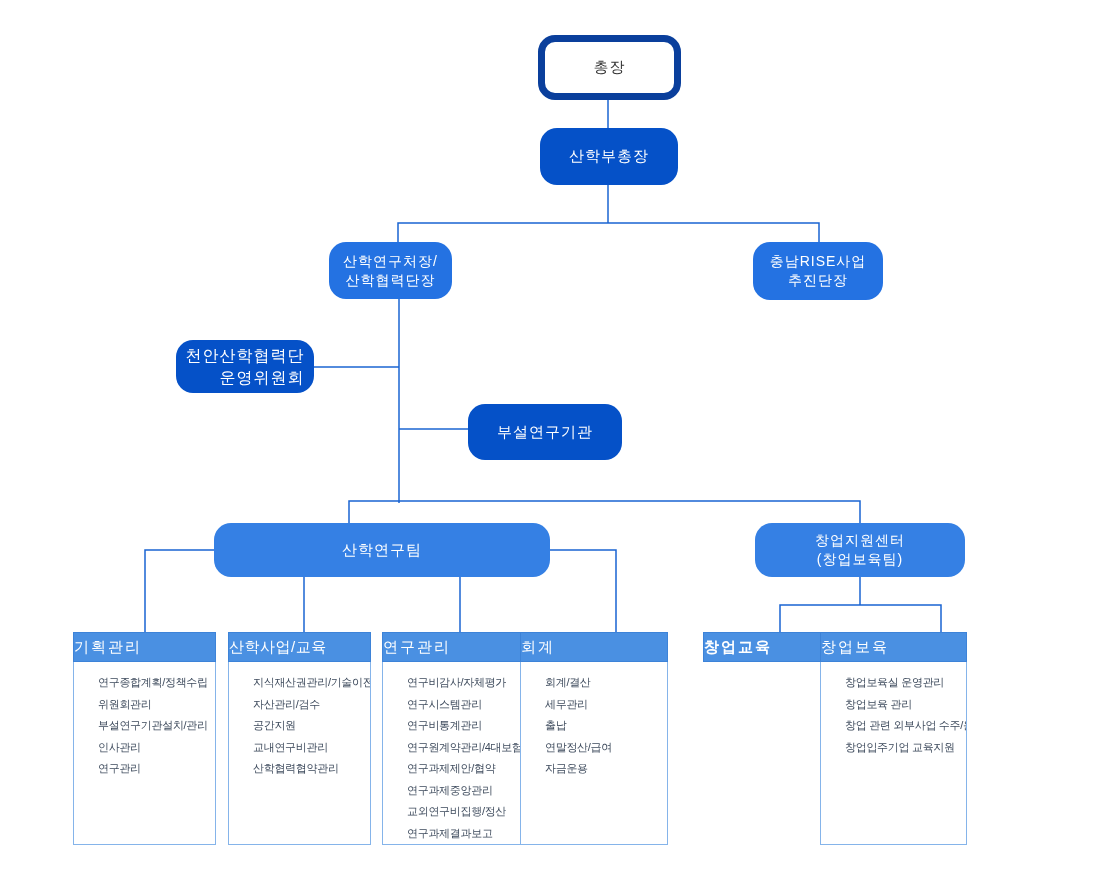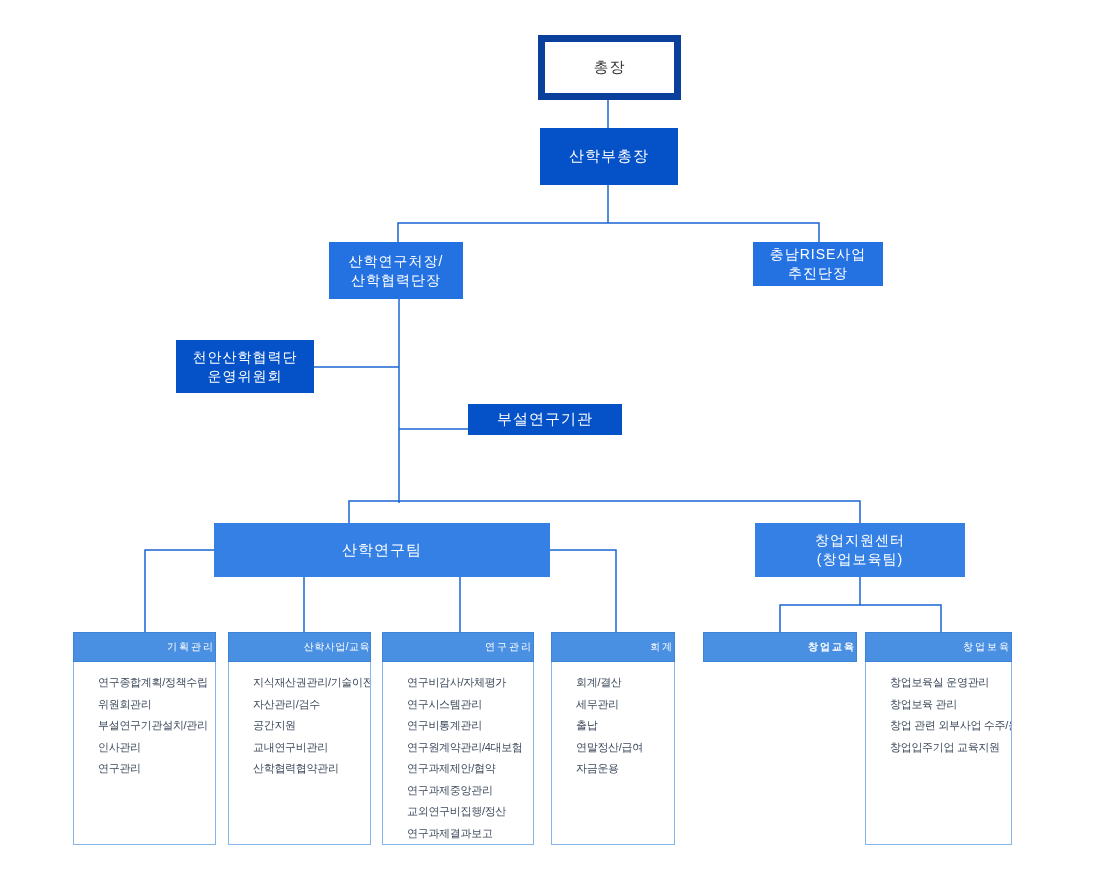--- a/index.html
+++ b/index.html
@@ -6,32 +6,33 @@
   body { font-family: "Liberation Sans", "DejaVu Sans", sans-serif; }
   .canvas { position: relative; width: 1109px; height: 873px; background: #ffffff; overflow: hidden; }
   svg.lines { position: absolute; left: 0; top: 0; z-index: 1; }
   svg.lines path { stroke: #1a64d2; stroke-width: 1.5; fill: none; }
 
   .node {
     position: absolute; z-index: 2; box-sizing: border-box;
     display: flex; align-items: center; justify-content: center;
     text-align: center; color: #ffffff; font-size: 15px; letter-spacing: 1px;
     line-height: 1.35;
+    border-radius: 17px;
   }
   .node span { white-space: pre-line; }
   .node.president { background: #ffffff; border: 7px solid #0a3f9c; color: #333333; font-weight: 500; }
   .node.dark  { background: #0551c8; }
   .node.mid   { background: #2472e2; }
   .node.team  { background: #3580e4; }
 
   .dept { position: absolute; top: 632px; height: 213px; z-index: 2; box-sizing: border-box; }
   .dept-header {
     box-sizing: border-box; height: 30px; background: #4a90e2; border: 1px solid #3d83d8;
-    color: #ffffff; font-size: 10px; letter-spacing: 2px;
-    display: flex; align-items: center; justify-content: flex-end;
+    color: #ffffff; font-size: 15px; letter-spacing: 2px;
+    display: flex; align-items: center; justify-content: flex-start;
   }
   .dept-body {
     box-sizing: border-box; position: absolute; left: 0; right: 0; top: 30px; bottom: 0;
     background: #ffffff; border: 1px solid #85b4ea; border-top: none;
     padding: 10px 6px 0 24px; overflow: hidden;
   }
   .dept-item {
     font-size: 11px; color: #3d4a5c; line-height: 21.5px; white-space: nowrap;
     letter-spacing: -0.3px;
   }
@@ -58,36 +59,36 @@
   </svg>
 
   <div class="node president" style="left:538px; top:35px; width:143px; height:65px;">
     <span>총장</span>
   </div>
 
   <div class="node dark" style="left:540px; top:128px; width:138px; height:57px;">
     <span>산학부총장</span>
   </div>
 
-  <div class="node mid" style="left:329px; top:242px; width:134px; height:57px; font-size:14px;">
+  <div class="node mid" style="left:329px; top:242px; width:123px; height:57px; font-size:14px;">
     <span>산학연구처장/
 산학협력단장</span>
   </div>
 
-  <div class="node mid" style="left:753px; top:242px; width:130px; height:44px; font-size:14px;">
+  <div class="node mid" style="left:753px; top:242px; width:130px; height:58px; font-size:14px;">
     <span>충남RISE사업
 추진단장</span>
   </div>
 
-  <div class="node dark" style="left:176px; top:340px; width:138px; height:53px; font-size:14px;">
+  <div class="node dark" style="left:176px; top:340px; width:138px; height:53px; font-size:16px;text-align:right;">
     <span>천안산학협력단
 운영위원회</span>
   </div>
 
-  <div class="node dark" style="left:468px; top:404px; width:154px; height:31px;">
+  <div class="node dark" style="left:468px; top:404px; width:154px; height:56px;">
     <span>부설연구기관</span>
   </div>
 
   <div class="node team" style="left:214px; top:523px; width:336px; height:54px;">
     <span>산학연구팀</span>
   </div>
 
   <div class="node team" style="left:755px; top:523px; width:210px; height:54px; font-size:14px;">
     <span>창업지원센터
 (창업보육팀)</span>
@@ -128,40 +129,40 @@
         <div class="dept-item">연구시스템관리</div>
         <div class="dept-item">연구비통계관리</div>
         <div class="dept-item">연구원계약관리/4대보험</div>
         <div class="dept-item">연구과제제안/협약</div>
         <div class="dept-item">연구과제중앙관리</div>
         <div class="dept-item">교외연구비집행/정산</div>
         <div class="dept-item">연구과제결과보고</div>
       </div>
   </div>
 
-  <div class="dept" style="left:551px; width:124px;border-radius:20px;">
+  <div class="dept" style="left:520px; width:148px;border-radius:20px;">
     <div class="dept-header">
       <span>회계</span>
     </div>
     <div class="dept-body">
         <div class="dept-item">회계/결산</div>
         <div class="dept-item">세무관리</div>
         <div class="dept-item">출납</div>
         <div class="dept-item">연말정산/급여</div>
         <div class="dept-item">자금운용</div>
       </div>
   </div>
 
   <div class="dept" style="left:703px; width:154px;font-weight:bold;">
     <div class="dept-header">
       <span>창업교육</span>
     </div>
   </div>
 
-  <div class="dept" style="left:865px; width:147px;">
+  <div class="dept" style="left:820px; width:147px;">
     <div class="dept-header">
       <span>창업보육</span>
     </div>
     <div class="dept-body">
         <div class="dept-item">창업보육실 운영관리</div>
         <div class="dept-item">창업보육 관리</div>
         <div class="dept-item">창업 관련 외부사업 수주/운영창</div>
         <div class="dept-item">창업입주기업 교육지원</div>
       </div>
   </div>

